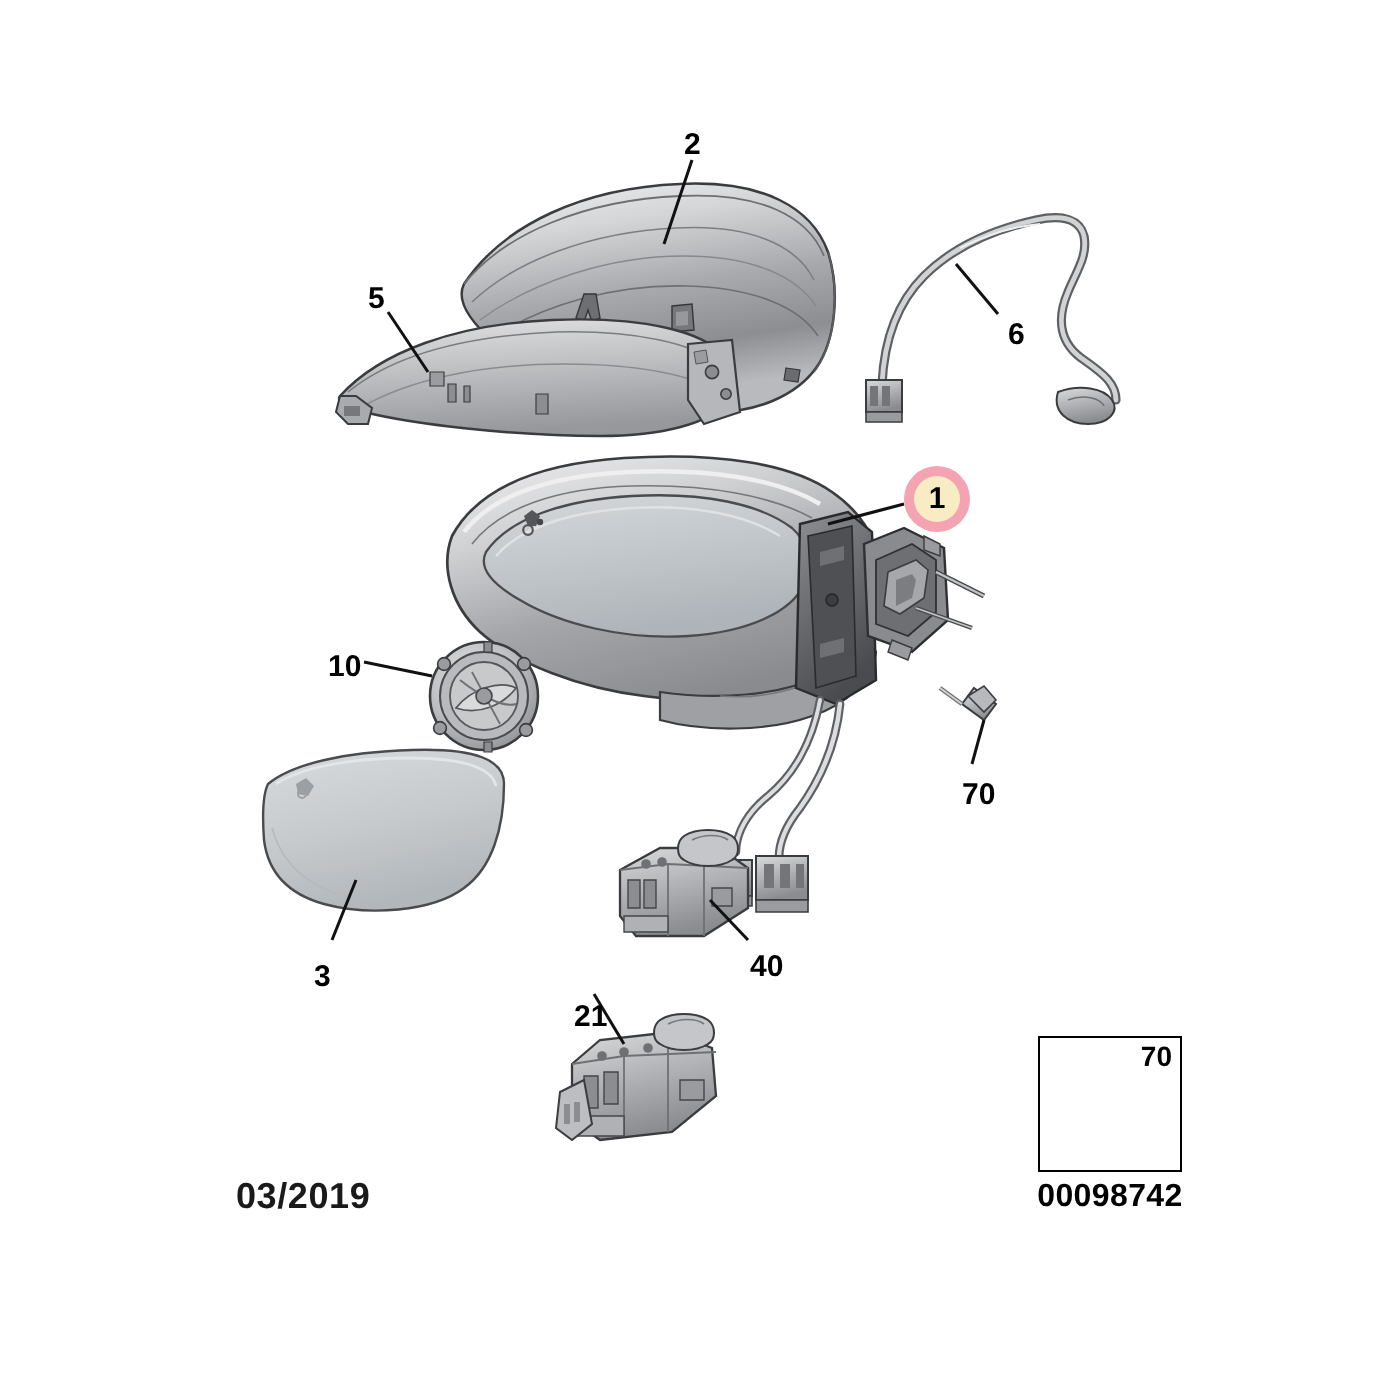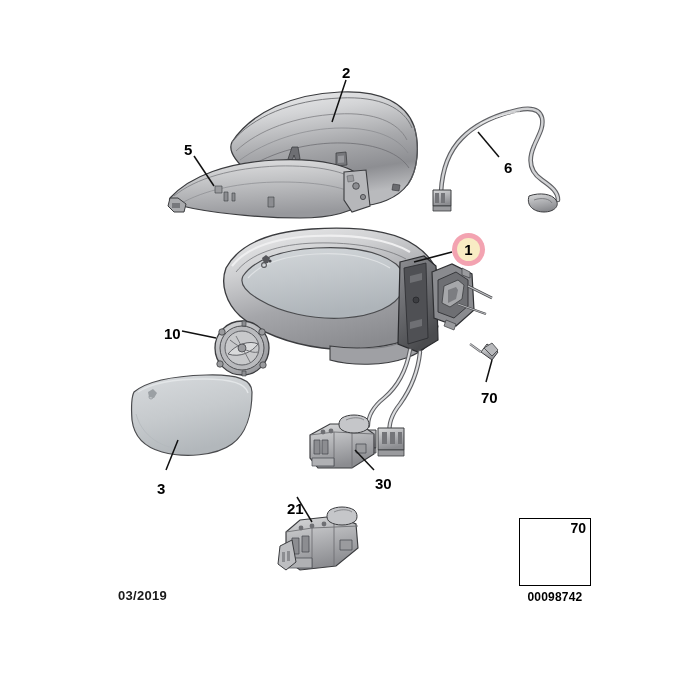--- a/index.html
+++ b/index.html
@@ -31,21 +31,21 @@
     color: #000000;
     line-height: 1;
     white-space: nowrap;
   }
   .date-stamp {
     position: absolute;
     left: 118px;
     top: 588px;
     font-family: "Liberation Sans", sans-serif;
     font-weight: bold;
-    font-size: 13px;
+    font-size: 18px;
     color: #1a1a1a;
     letter-spacing: 0.3px;
   }
   .detail-box {
     position: absolute;
     left: 519px;
     top: 518px;
     width: 72px;
     height: 68px;
     border: 1.6px solid #000000;
@@ -62,21 +62,21 @@
     color: #000000;
   }
   .detail-box-caption {
     position: absolute;
     left: 511px;
     top: 590px;
     width: 88px;
     text-align: center;
     font-family: "Liberation Sans", sans-serif;
     font-weight: bold;
-    font-size: 12px;
+    font-size: 16px;
     color: #000000;
     letter-spacing: 0.2px;
   }
   .highlight-marker {
     position: absolute;
     border-radius: 50%;
     display: flex;
     align-items: center;
     justify-content: center;
   }
@@ -403,21 +403,21 @@
       <path d="M556 554 C561 551 567 552 570 556" fill="none" stroke="#dedfe1" stroke-width="1"></path>
     </g>
   </svg>
 
   <div class="callout-label" style="left:342px; top:65px;">2</div>
   <div class="callout-label" style="left:184px; top:142px;">5</div>
   <div class="callout-label" style="left:504px; top:160px;">6</div>
   <div class="callout-label" style="left:164px; top:326px;">10</div>
   <div class="callout-label" style="left:481px; top:390px;">70</div>
   <div class="callout-label" style="left:157px; top:481px;">3</div>
-  <div class="callout-label" style="left:375px; top:476px;">30</div>
+  <div class="callout-label" style="left:375px; top:476px;">40</div>
   <div class="callout-label" style="left:287px; top:501px;">21</div>
 
   <div class="highlight-marker highlight-outer">
     <div class="highlight-inner"></div>
     <div class="highlight-text">1</div>
   </div>
 
   <div class="date-stamp">03/2019</div>
 
   <div class="detail-box">

